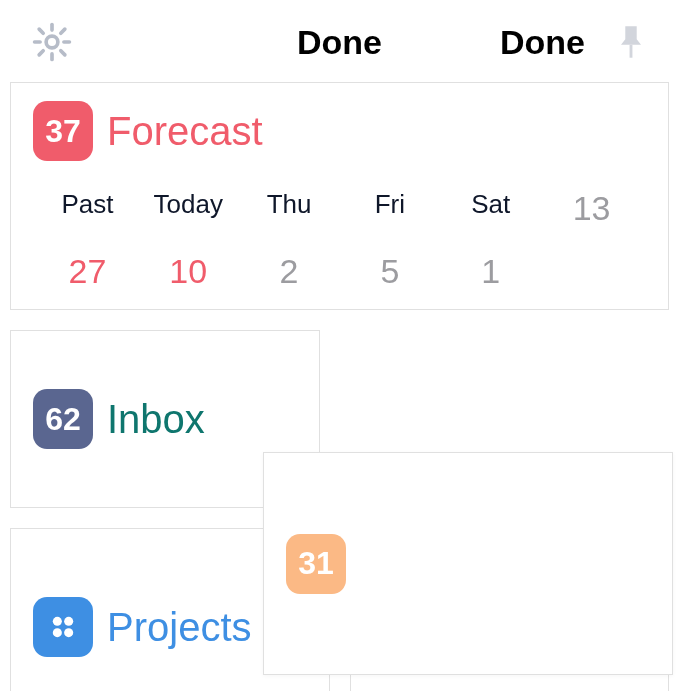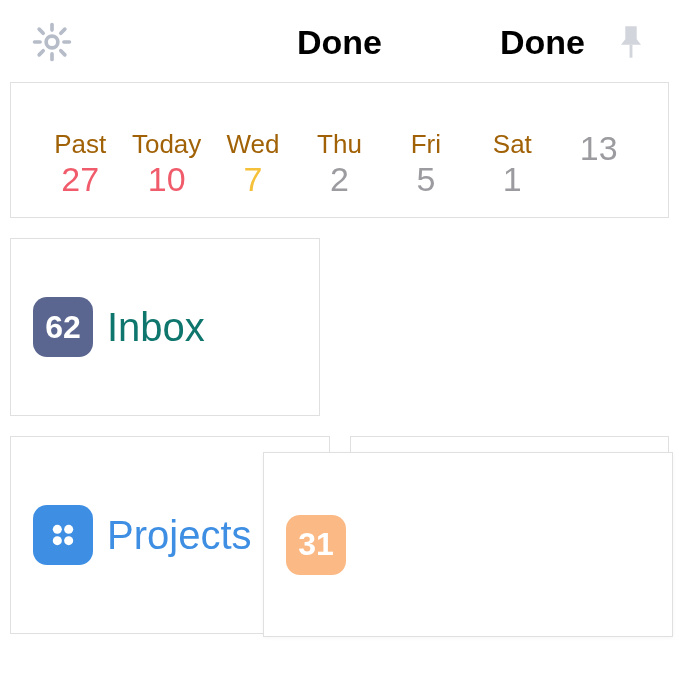--- a/index.html
+++ b/index.html
@@ -89,22 +89,22 @@
     padding: 0 4px;
   }
   .fday {
     display: flex;
     flex-direction: column;
     align-items: center;
     flex: 1;
   }
   .fday-label {
     font-size: 26px;
-    color: #a16207;
-    margin-bottom: 0;
+    color: #0f172a;
+    margin-bottom: 32px;
   }
   .fday-count {
     font-size: 34px;
     font-weight: 400;
   }
 
   .row {
     display: flex;
     gap: 20px;
   }
@@ -114,21 +114,21 @@
     height: 178px;
     display:flex;
     align-items:center;
   }
 
   .flagged-card {
     position: absolute;
     left: 263px;
     top: 370px;
     width: 410px;
-    height: 185px;
+    height: 223px;
     background: #fff;
     border: 1px solid #e0e0e0;
     padding: 18px 22px;
     display:flex;
     align-items:center;
     z-index: 5;
     box-shadow: 0 1px 4px rgba(0,0,0,0.04);
   }
 
   .bottom-row {
@@ -184,32 +184,32 @@
         <path d="M8 3 L16 3 L16 12 L19 16 L5 16 L8 12 Z" fill="#D2D5DC"></path>
         <rect x="11" y="16" width="2" height="9" fill="#D2D5DC"></rect>
       </svg>
     </span>
   </div>
 </div>
 
 <div class="content" style="position:relative;">
 
   <div class="card forecast-card">
+    <div class="tile-head">
+      <div class="badge c-pink-bg">37</div>
+      <div class="tile-label c-pink">Forecast</div>
+    </div>
     <div class="forecast-grid">
       <div class="fday">
         <div class="fday-label">Past</div>
         <div class="fday-count c-pink">27</div>
       </div>
       <div class="fday">
         <div class="fday-label">Today</div>
         <div class="fday-count c-pink">10</div>
-      </div>
-      <div class="fday">
-        <div class="fday-label">Wed</div>
-        <div class="fday-count c-amber">7</div>
       </div>
       <div class="fday">
         <div class="fday-label">Thu</div>
         <div class="fday-count c-grey">2</div>
       </div>
       <div class="fday">
         <div class="fday-label">Fri</div>
         <div class="fday-count c-grey">5</div>
       </div>
       <div class="fday">

